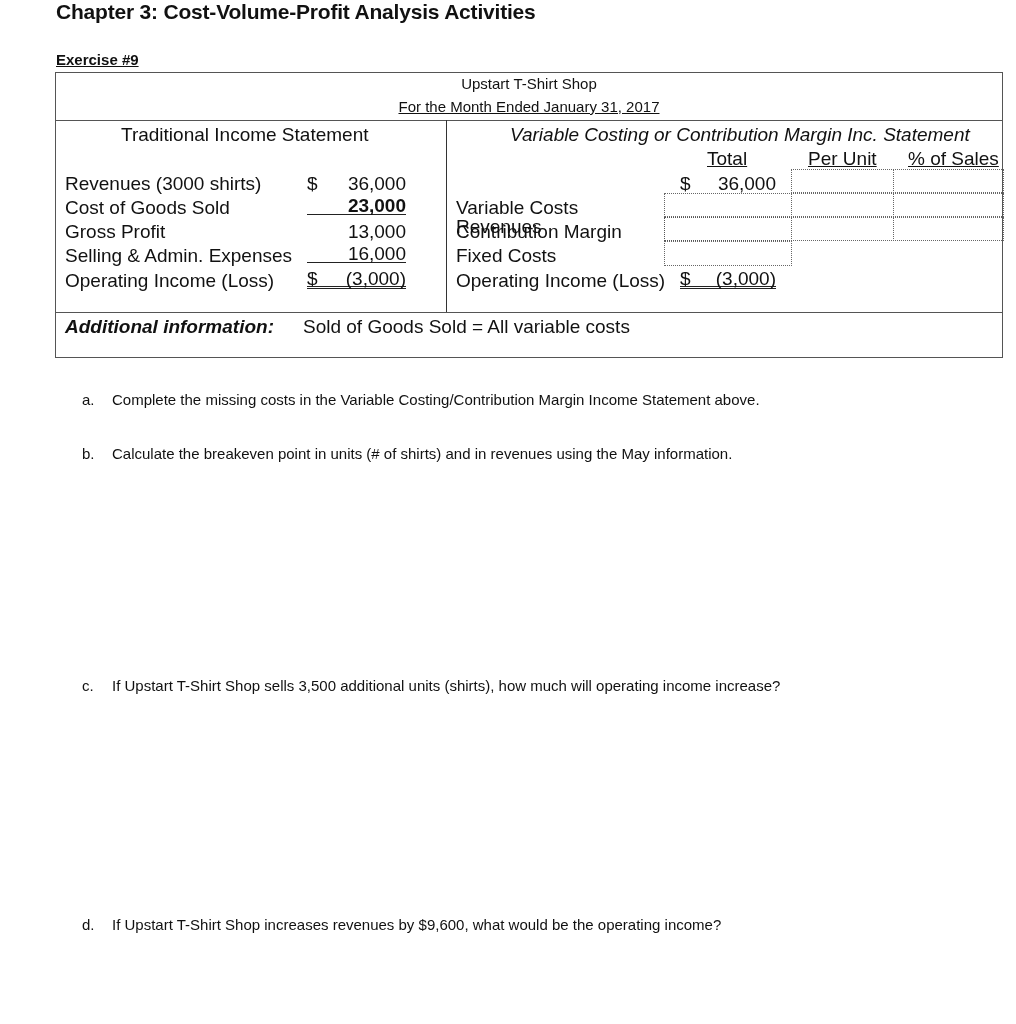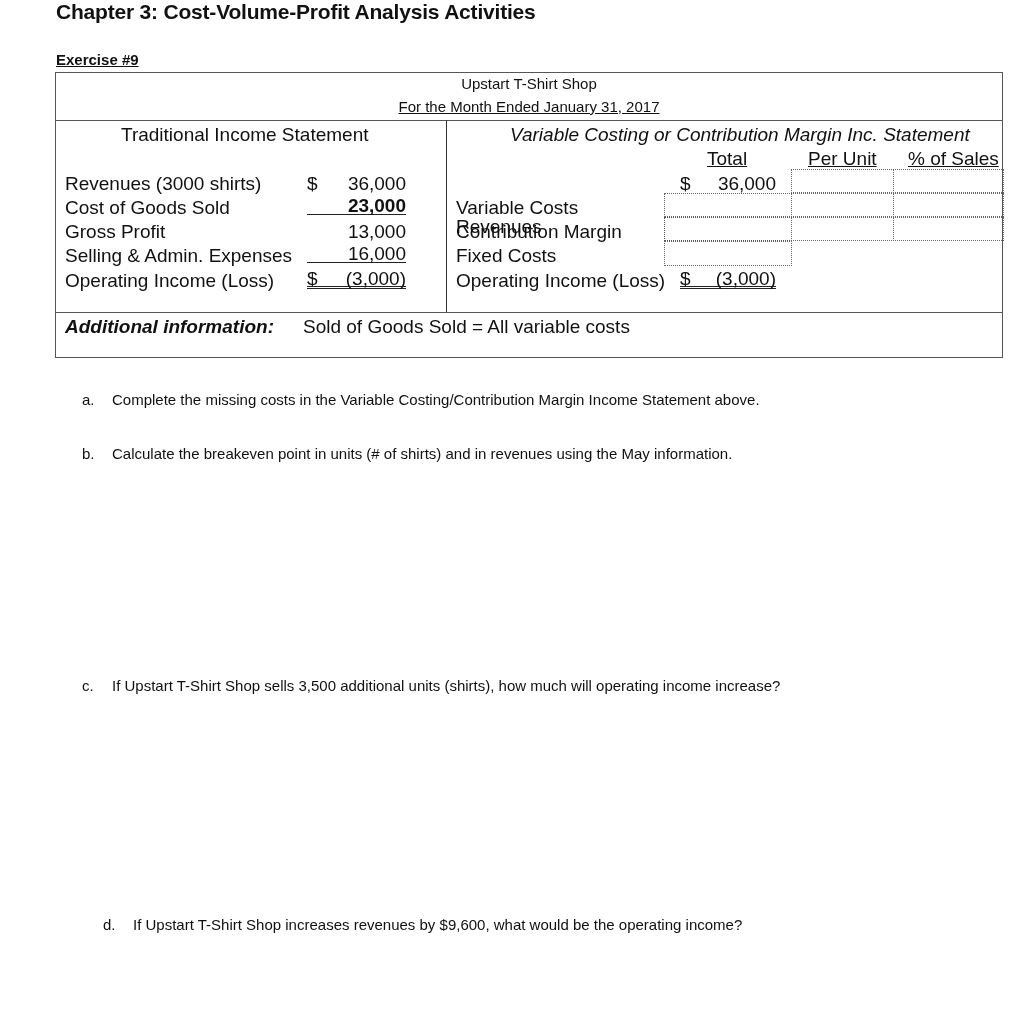--- a/index.html
+++ b/index.html
@@ -104,15 +104,15 @@
 
 <div class="q" style="top:391px;">
   <span class="lbl">a.</span><span>Complete the missing costs in the Variable Costing/Contribution Margin Income Statement above.</span>
 </div>
 <div class="q" style="top:445px;">
   <span class="lbl">b.</span><span>Calculate the breakeven point in units (# of shirts) and in revenues using the May information.</span>
 </div>
 <div class="q" style="top:677px;">
   <span class="lbl">c.</span><span>If Upstart T-Shirt Shop sells 3,500 additional units (shirts), how much will operating income increase?</span>
 </div>
-<div class="q" style="top:916px;margin-left:21px;">
+<div class="q" style="top:916px;">
   <span class="lbl">d.</span><span>If Upstart T-Shirt Shop increases revenues by $9,600, what would be the operating income?</span>
 </div>
 
 </body></html>

